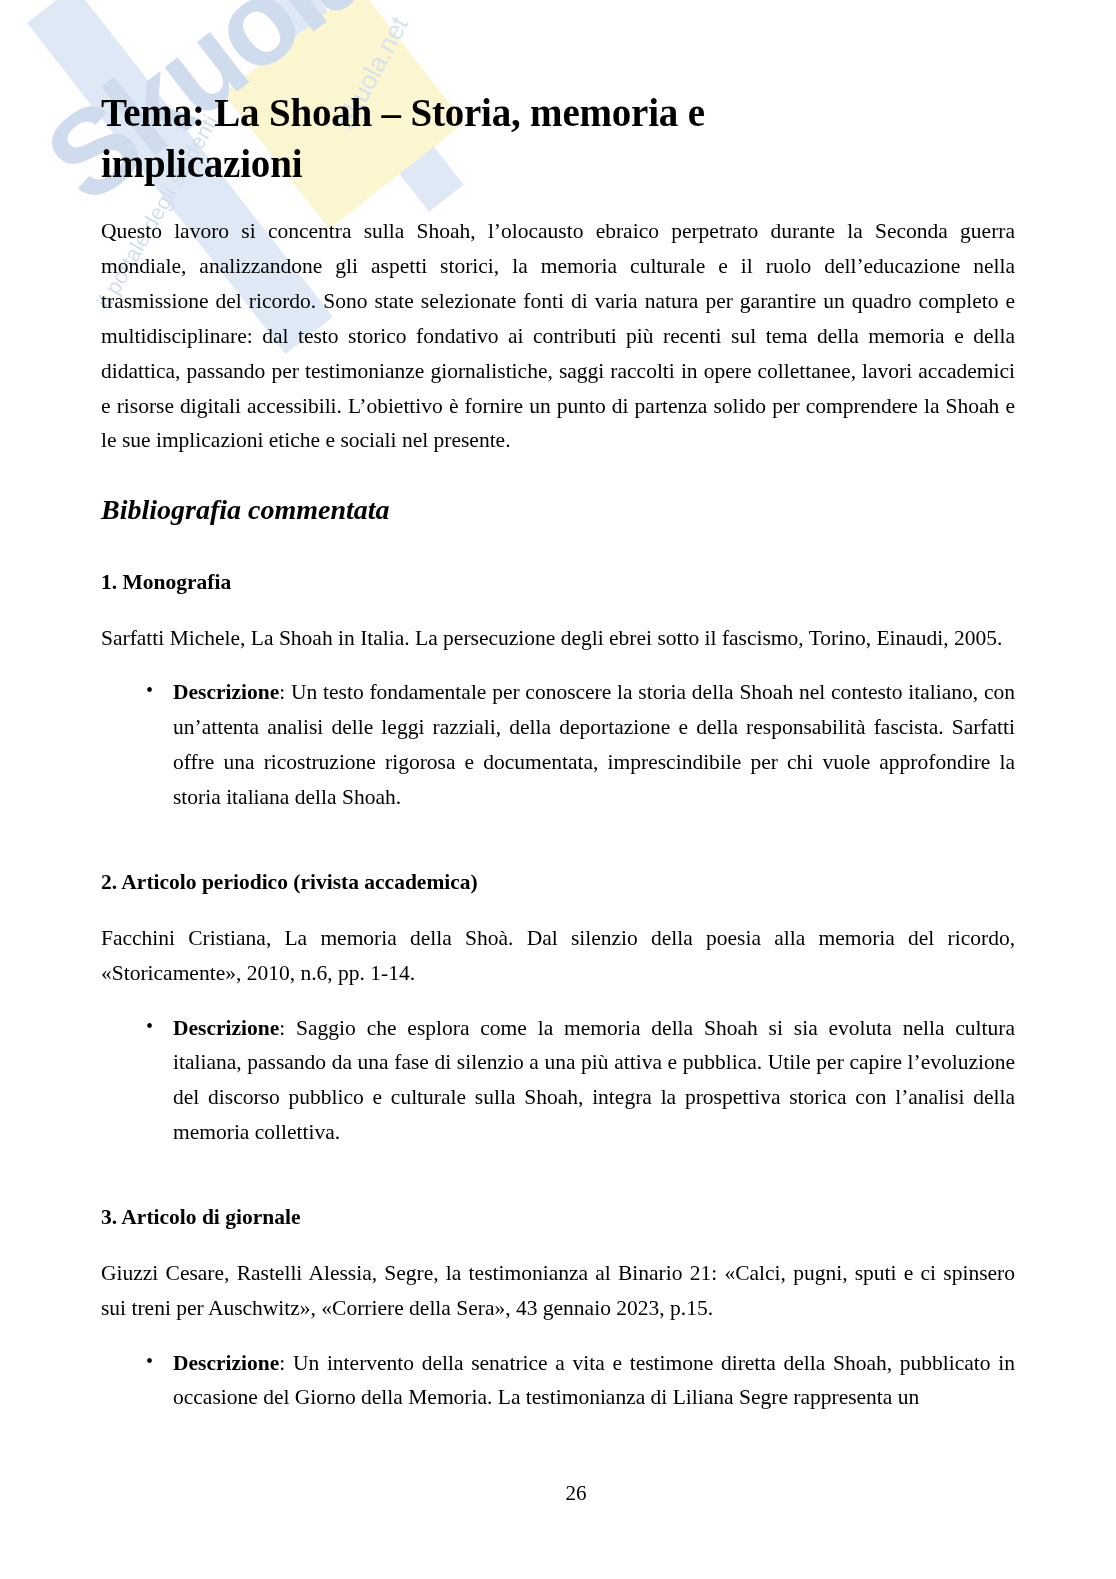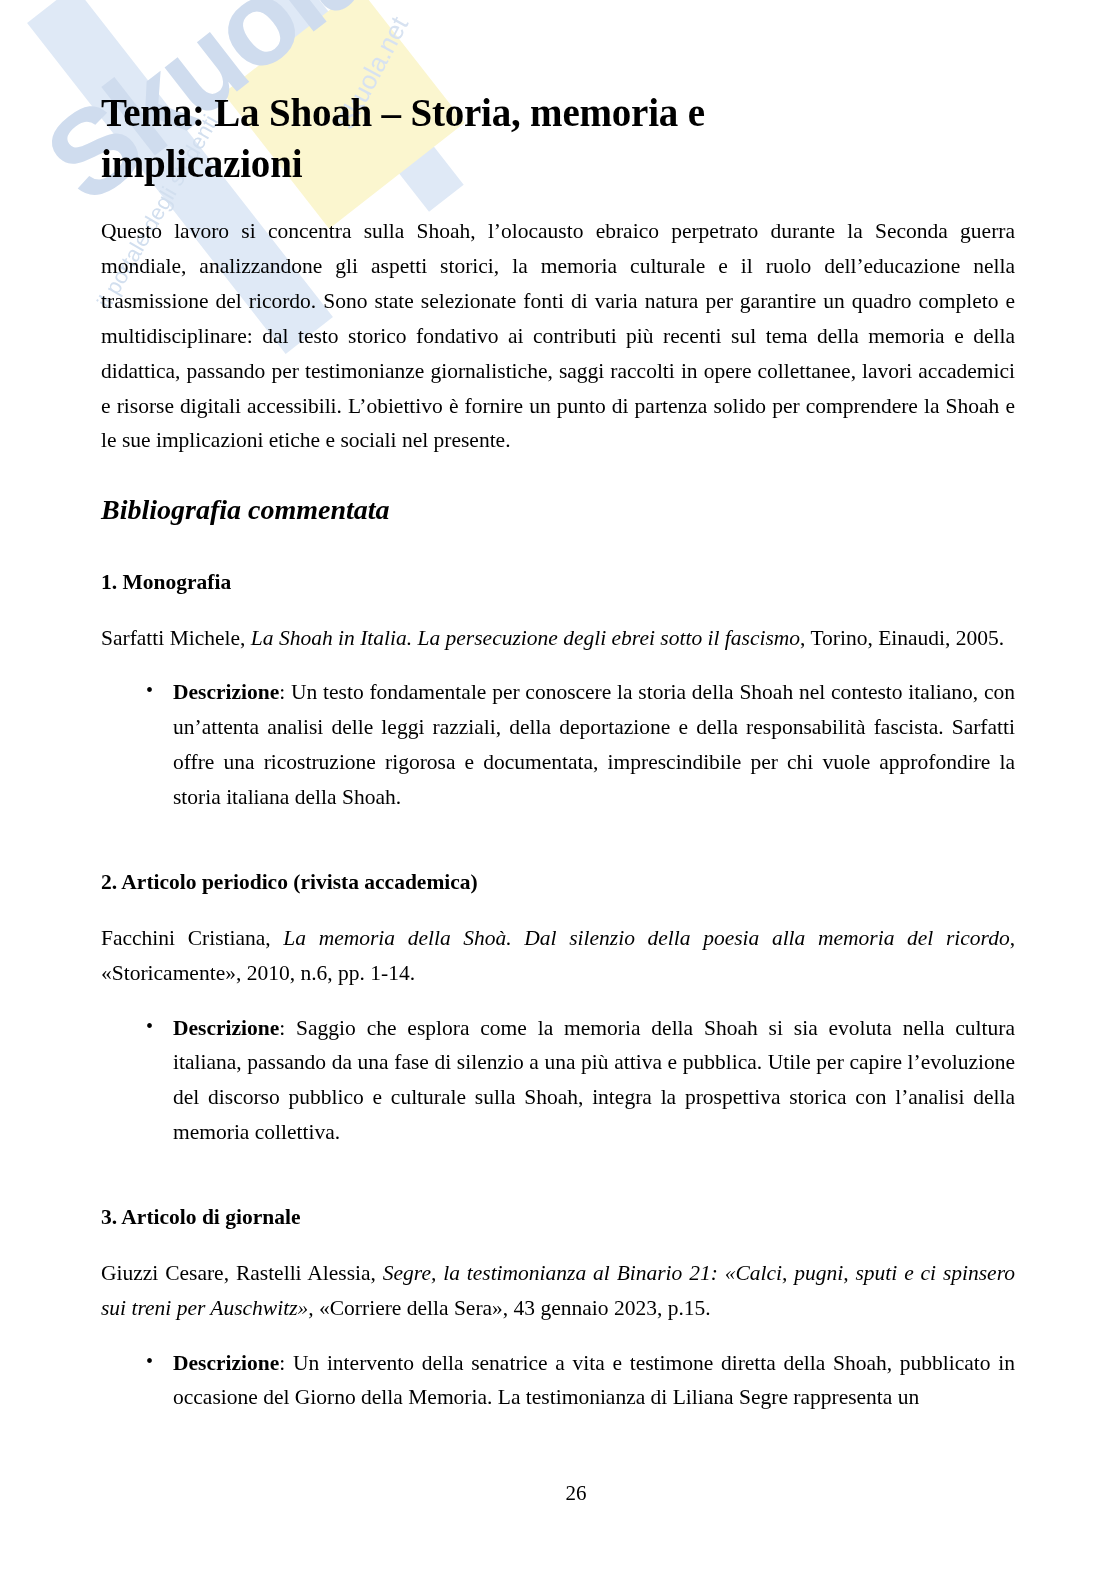--- a/index.html
+++ b/index.html
@@ -120,21 +120,21 @@
     line-height: 1.4;
   }
 
   p.citation {
     margin: 24px 0 0 0;
     font-size: 21.5px;
     line-height: 1.62;
     text-align: justify;
     text-justify: inter-word;
   }
-  p.citation .it { font-style: italic; }
+  p.citation .it { }
 
   ul.desc-list {
     margin: 20px 0 0 0;
     padding: 0 0 0 45px;
     list-style: none;
   }
   ul.desc-list li {
     position: relative;
     font-size: 21.5px;
     line-height: 1.62;

